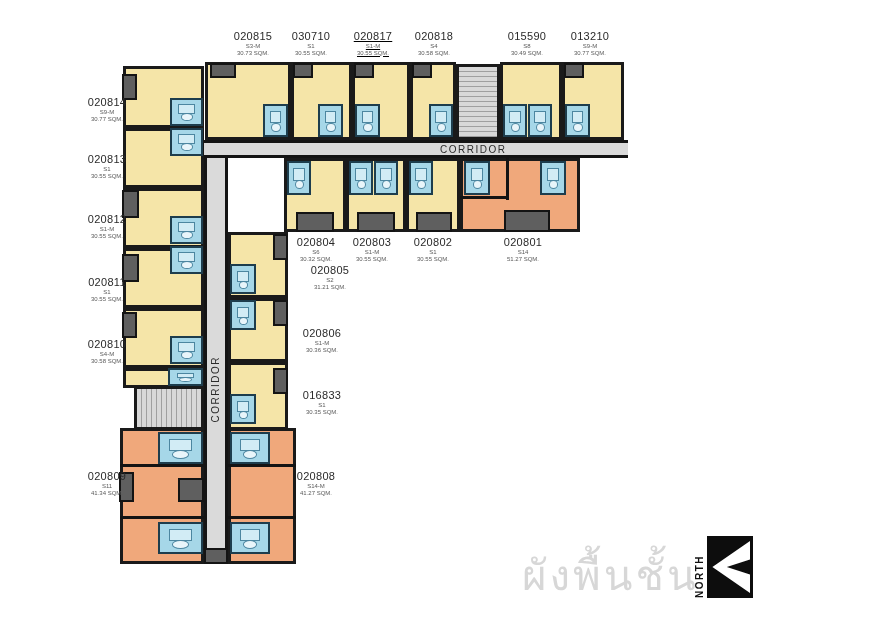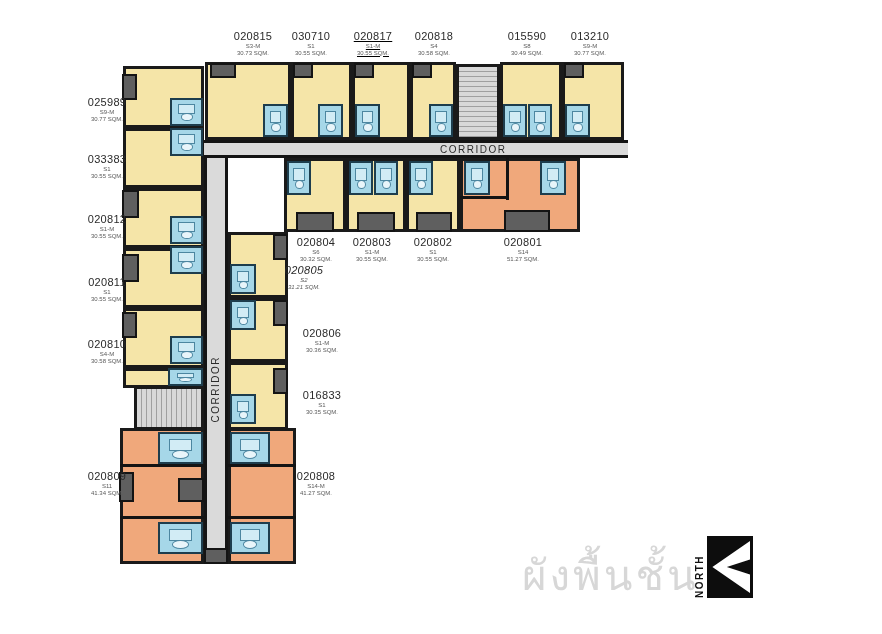--- a/index.html
+++ b/index.html
@@ -165,21 +165,21 @@
       <div class="unit-label" style="left: 372px; top: 236px;">
         <div class="uid">020803</div>
         <div class="usub">S1-M</div>
         <div class="usub">30.55 SQM.</div>
       </div>
       <div class="unit-label" style="left: 316px; top: 236px;">
         <div class="uid">020804</div>
         <div class="usub">S6</div>
         <div class="usub">30.32 SQM.</div>
       </div>
-      <div class="unit-label" style="left: 304px; top: 264px; font-style: italic;">
+      <div class="unit-label" style="left: 330px; top: 264px;">
         <div class="uid">020805</div>
         <div class="usub">S2</div>
         <div class="usub">31.21 SQM.</div>
       </div>
       <div class="unit-label" style="left: 322px; top: 327px;">
         <div class="uid">020806</div>
         <div class="usub">S1-M</div>
         <div class="usub">30.36 SQM.</div>
       </div>
       <div class="unit-label" style="left: 322px; top: 389px;">
@@ -206,26 +206,26 @@
         <div class="uid">020811</div>
         <div class="usub">S1</div>
         <div class="usub">30.55 SQM.</div>
       </div>
       <div class="unit-label" style="left: 107px; top: 213px;">
         <div class="uid">020812</div>
         <div class="usub">S1-M</div>
         <div class="usub">30.55 SQM.</div>
       </div>
       <div class="unit-label" style="left: 107px; top: 153px;">
-        <div class="uid">033383</div>
+        <div class="uid">020813</div>
         <div class="usub">S1</div>
         <div class="usub">30.55 SQM.</div>
       </div>
       <div class="unit-label" style="left: 107px; top: 96px;">
-        <div class="uid">025989</div>
+        <div class="uid">020814</div>
         <div class="usub">S9-M</div>
         <div class="usub">30.77 SQM.</div>
       </div>
       <div class="unit-label" style="left: 253px; top: 30px;">
         <div class="uid">020815</div>
         <div class="usub">S3-M</div>
         <div class="usub">30.73 SQM.</div>
       </div>
       <div class="unit-label" style="left: 311px; top: 30px;">
         <div class="uid">030710</div>

